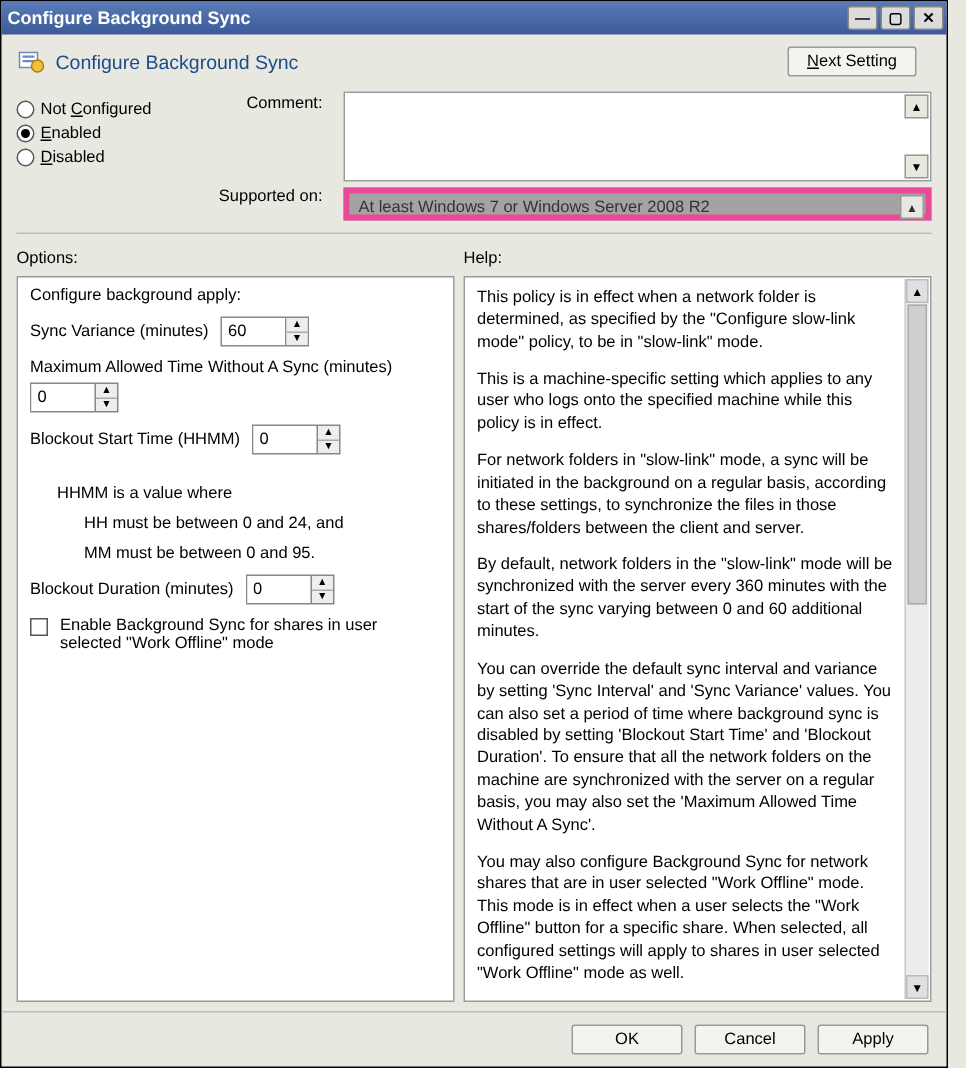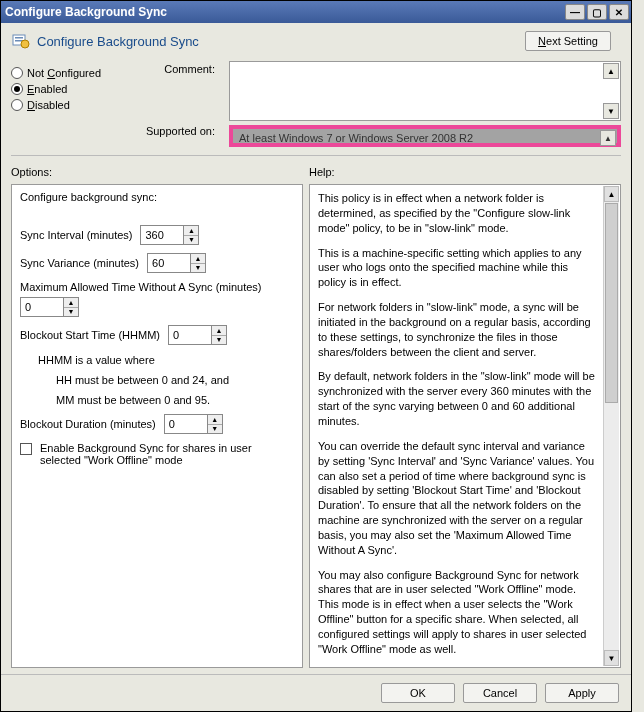--- a/index.html
+++ b/index.html
@@ -229,32 +229,22 @@
       </div>
     </div>
   </div>
 
   <div class="divider"></div>
 
   <div class="panes">
     <div class="pane pane-left">
       <div class="pane-label">Options:</div>
       <div class="pane-body">
-        <div>Configure background sync:</div>
-
-        <div class="opt-row" style="margin-top:22px">
-          <span class="opt-label">Sync Interval (minutes)</span>
-          <span class="spinner">
-            <input value="360" style="">
-            <span class="spin-btns">
-                <div>▲</div>
-                <div>▼</div>
-              </span>
-          </span>
-        </div>
+        <div>Configure background apply:</div>
+
 
         <div class="opt-row">
           <span class="opt-label">Sync Variance (minutes)</span>
           <span class="spinner">
             <input value="60" style="">
             <span class="spin-btns">
                 <div>▲</div>
                 <div>▼</div>
               </span>
           </span>
@@ -275,21 +265,21 @@
           <span class="opt-label">Blockout Start Time (HHMM)</span>
           <span class="spinner">
             <input value="0" style="">
             <span class="spin-btns">
                 <div>▲</div>
                 <div>▼</div>
               </span>
           </span>
         </div>
 
-        <div class="indent" style="margin-top:9px">HHMM is a value where</div>
+        <div class="indent" style="margin-top:20px">HHMM is a value where</div>
         <div class="indent" style="margin-left:36px; margin-top:8px">HH must be between 0 and 24, and</div>
         <div class="indent" style="margin-left:36px; margin-top:8px">MM must be between 0 and 95.</div>
 
         <div class="opt-row">
           <span class="opt-label">Blockout Duration (minutes)</span>
           <span class="spinner">
             <input value="0" style="">
             <span class="spin-btns">
                 <div>▲</div>
                 <div>▼</div>

